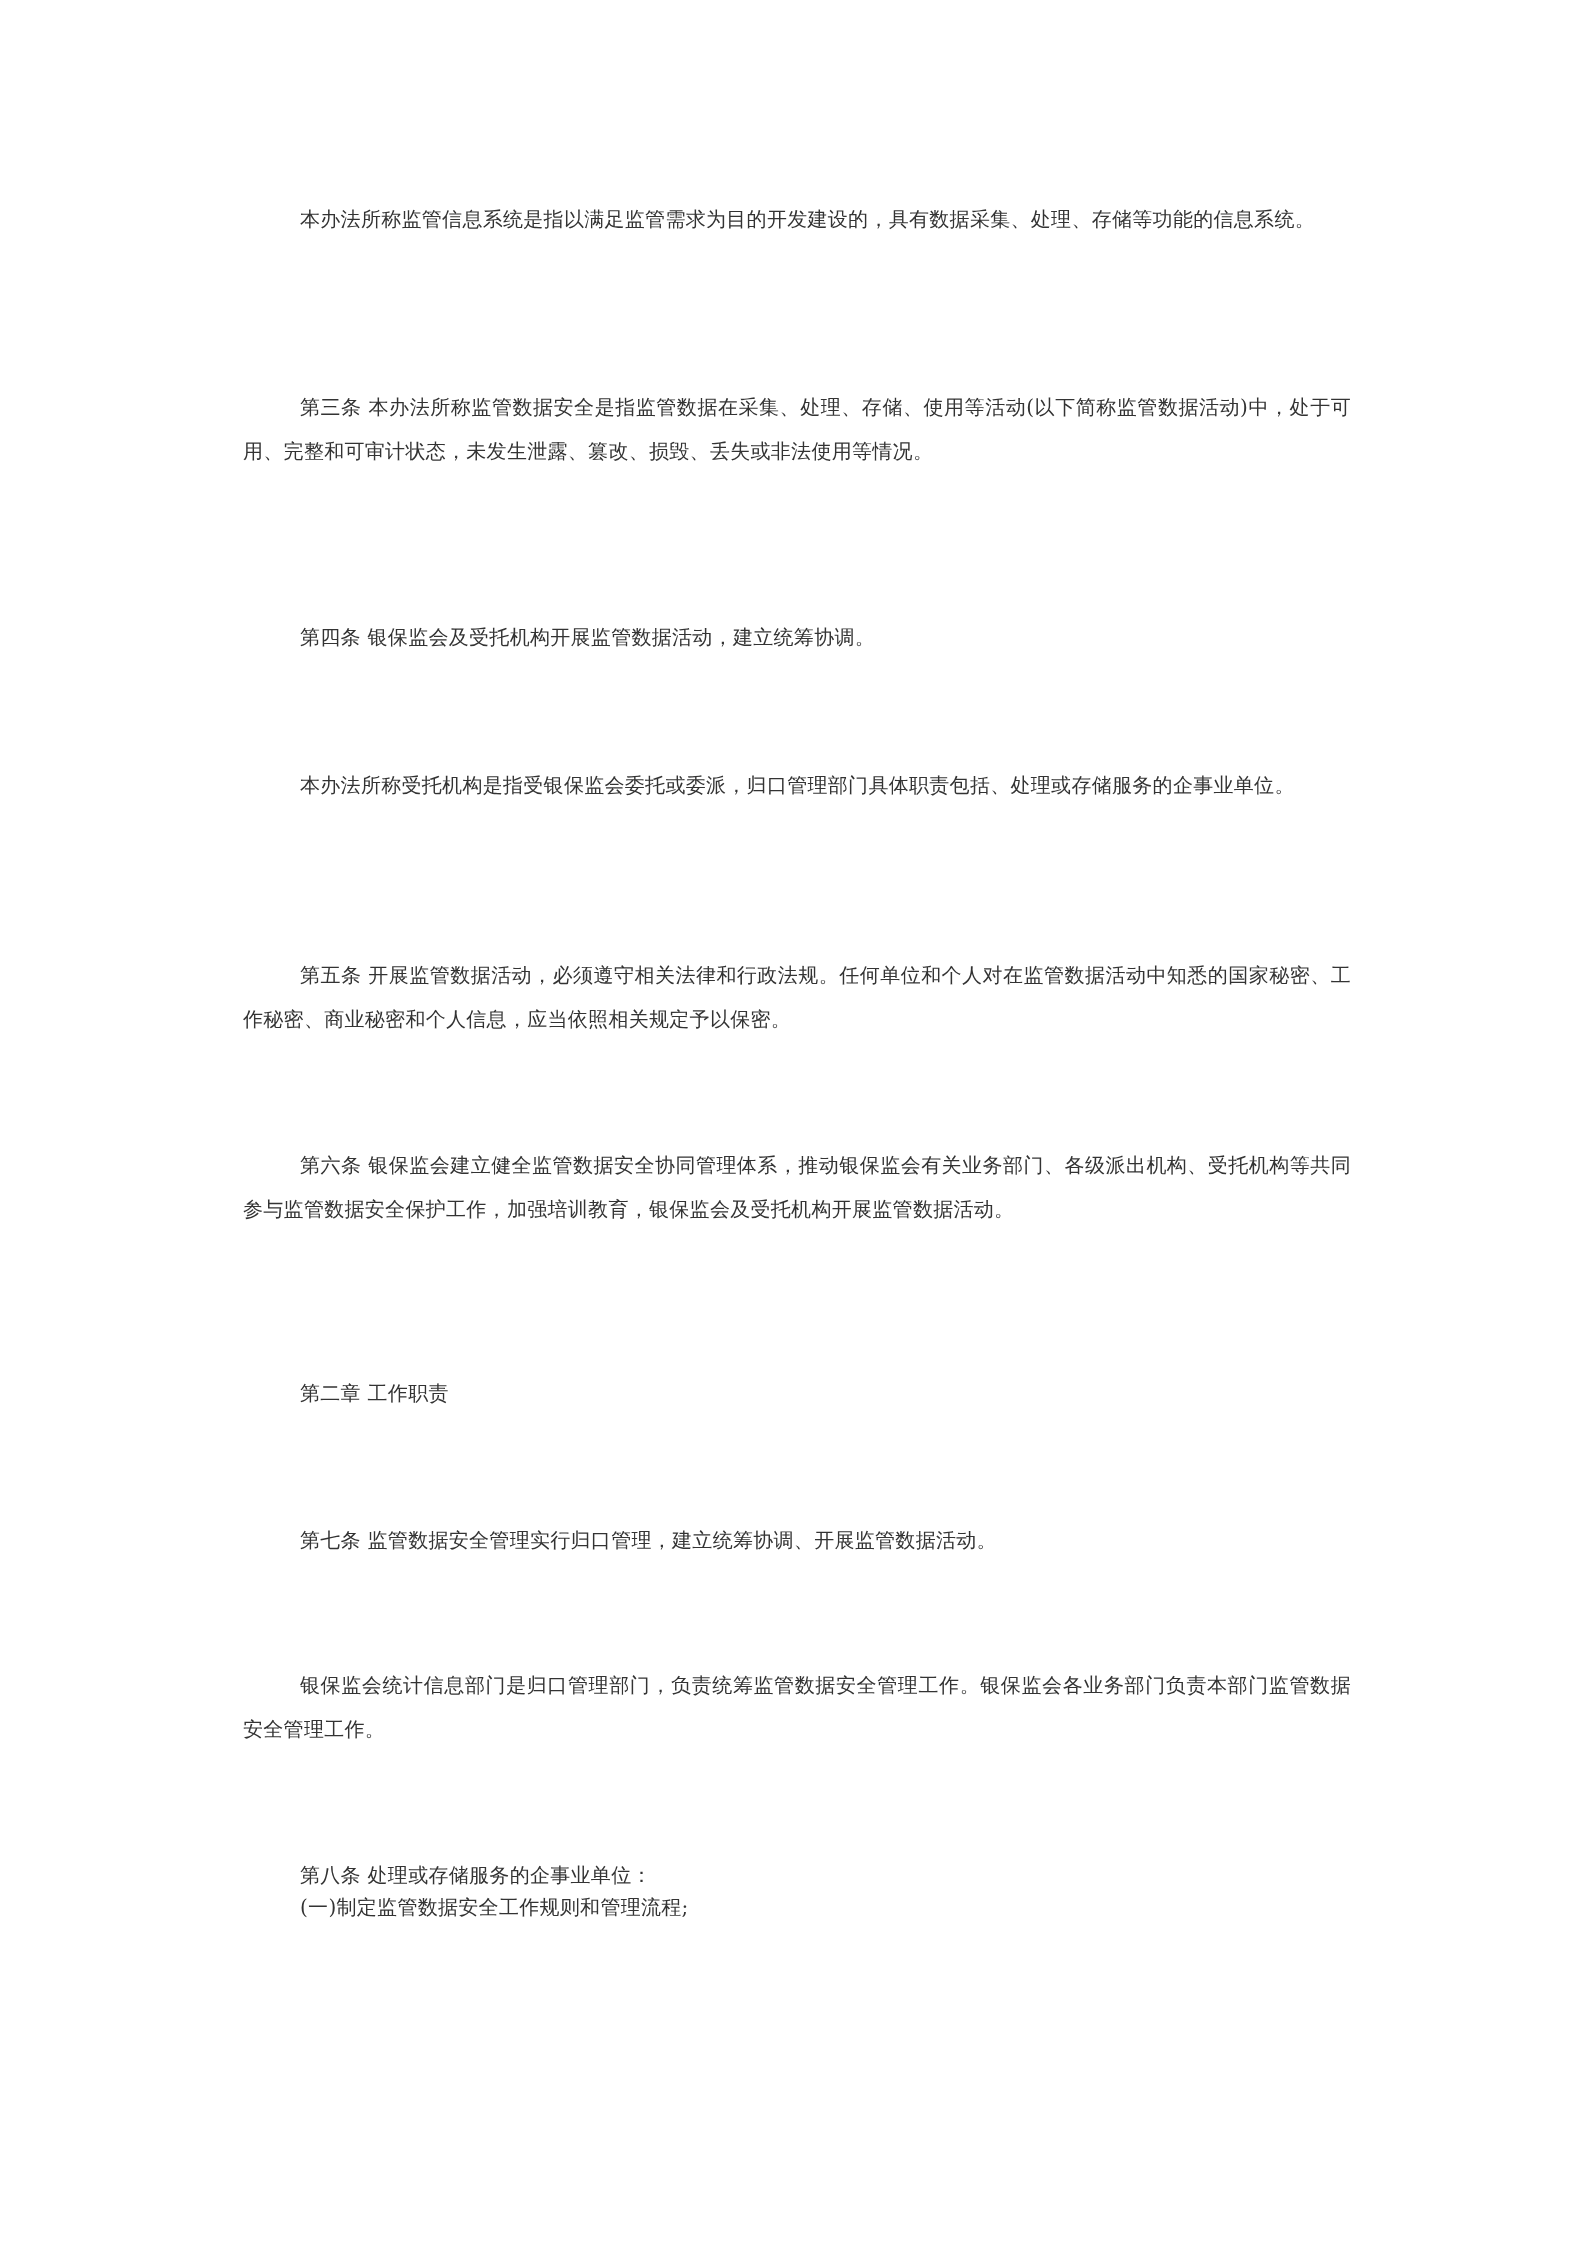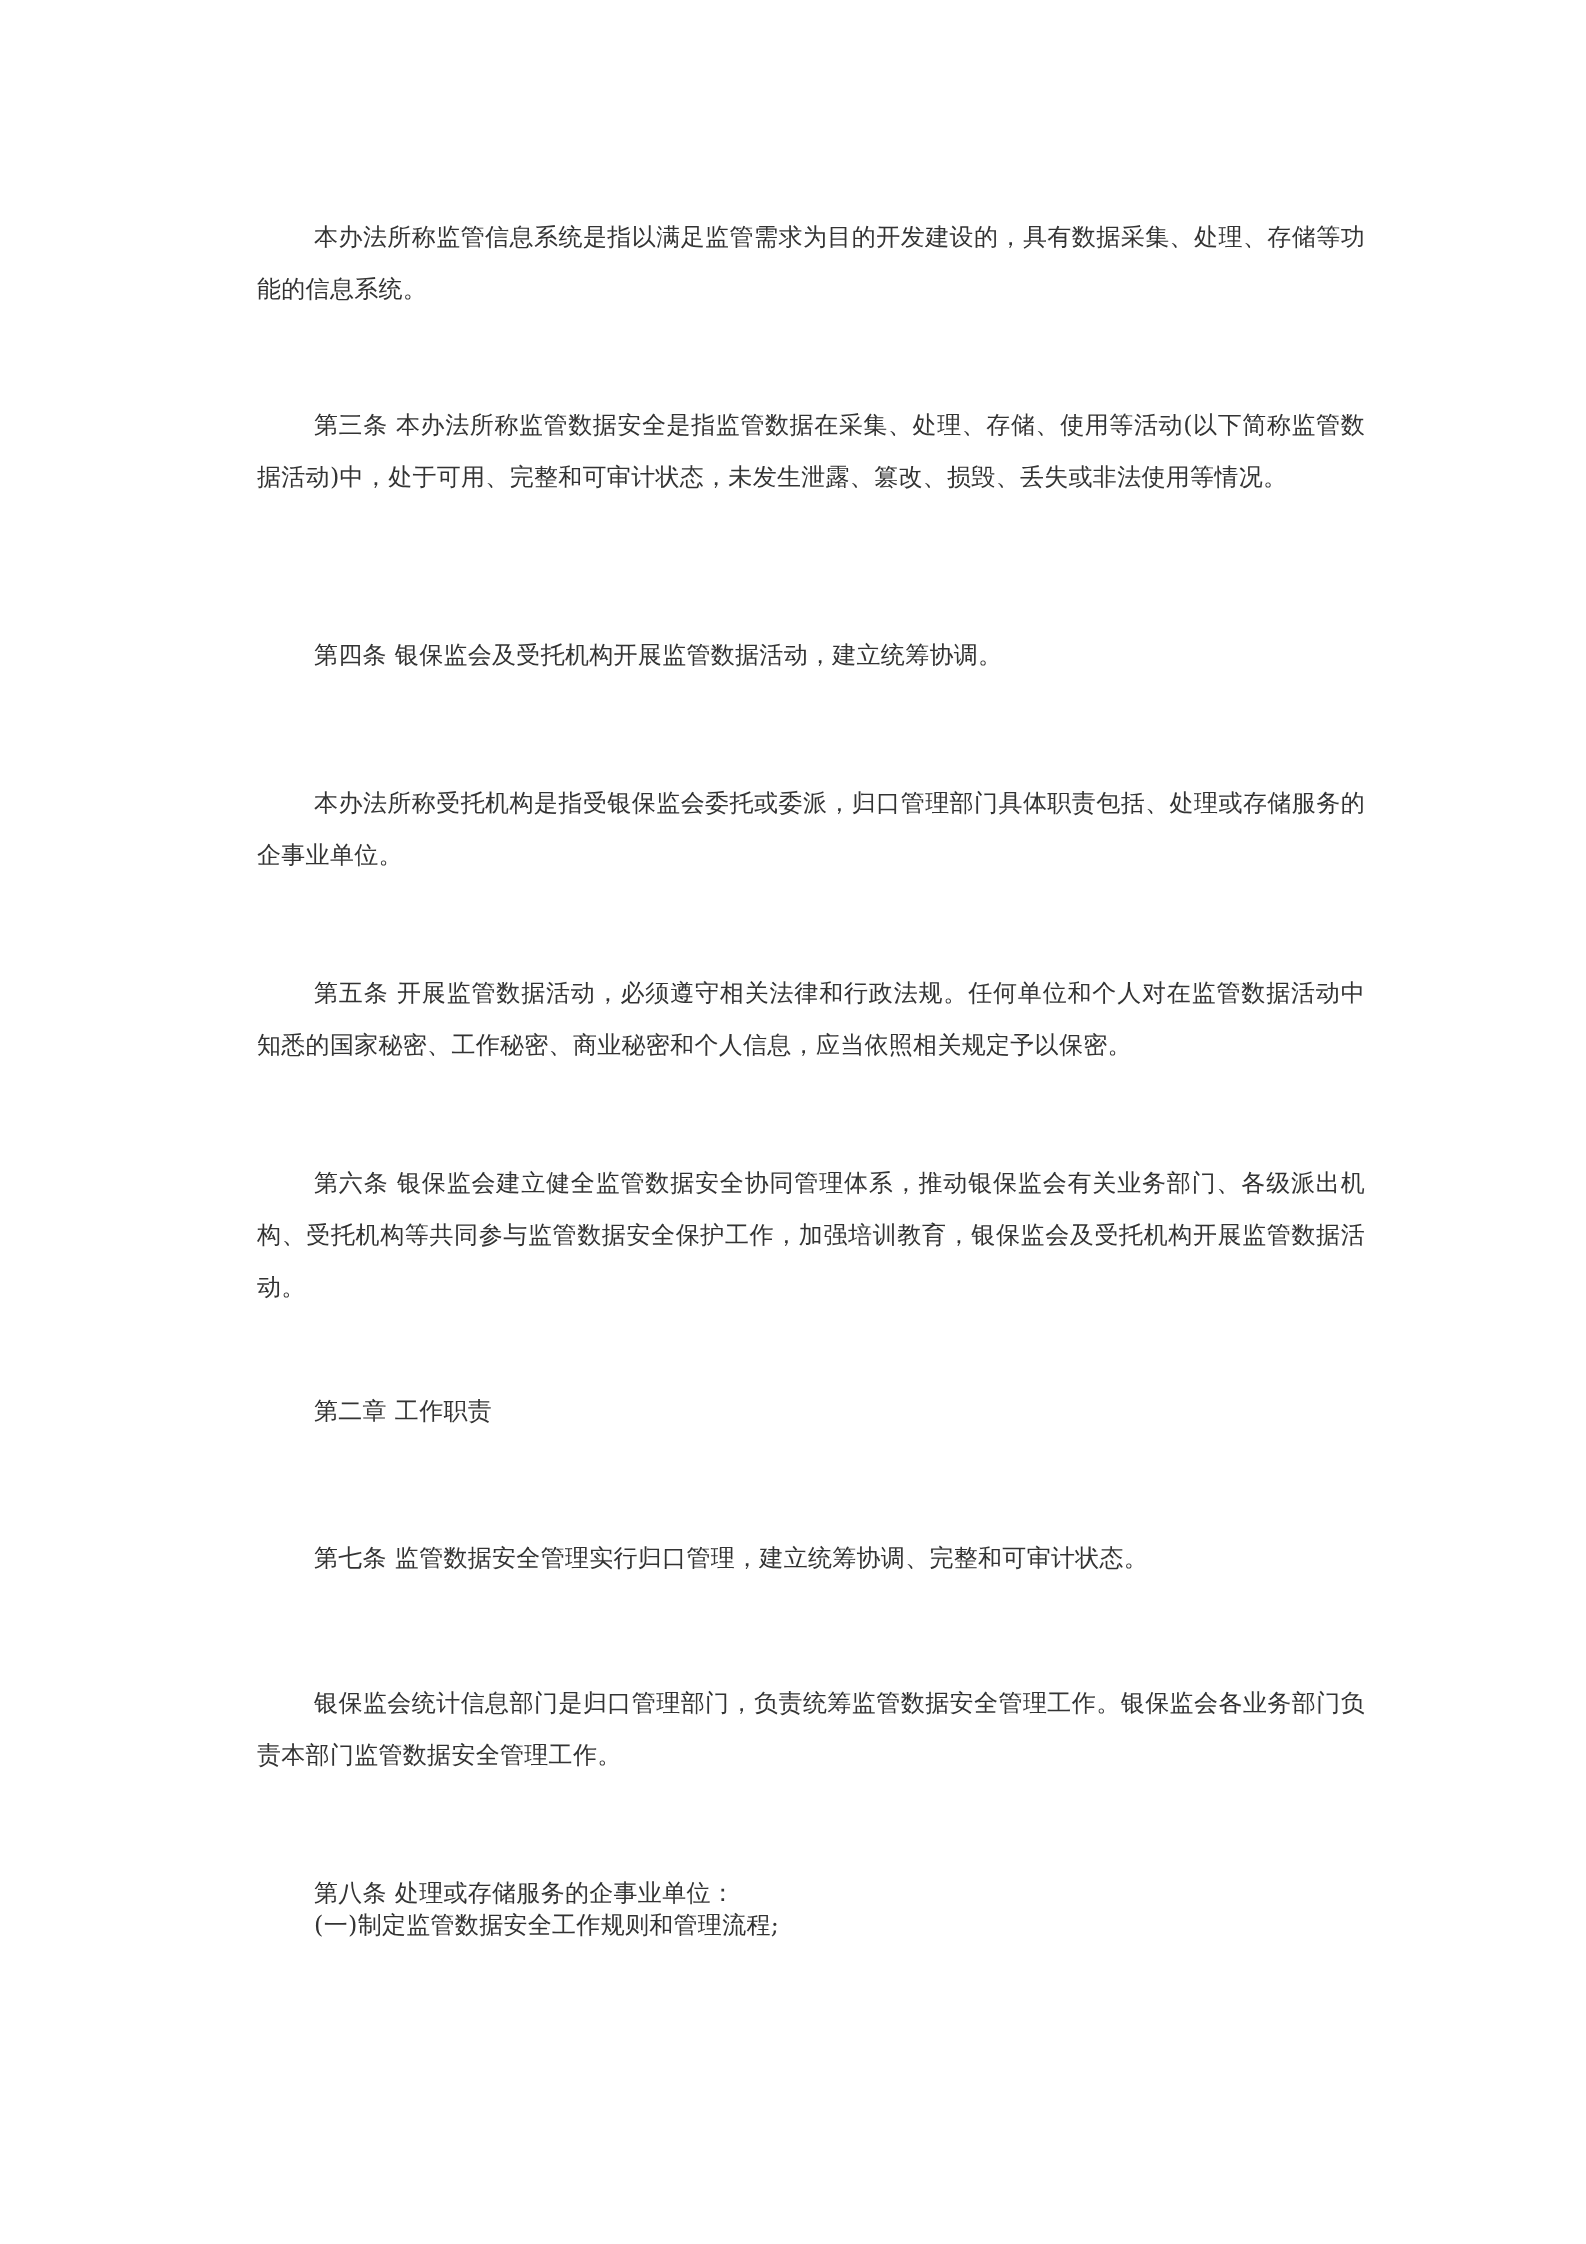--- a/index.html
+++ b/index.html
@@ -1,29 +1,29 @@
 <!DOCTYPE html>
 <html><head>
 <meta charset="utf-8">
 <style>
   html, body { margin: 0; padding: 0; background: #ffffff; }
   body { width: 1586px; height: 2244px; position: relative; overflow: hidden;
          font-family: "DejaVu Serif", "Liberation Serif", serif; color: #333333; }
   .page { position: absolute; left: 240px; top: 0; width: 1108px; }
-  .para { position: absolute; left: 0; width: 1108px; font-size: 24px; line-height: 52px;
-          text-indent: 57px; text-align: justify; margin: 17px; letter-spacing: 0.3px; }
+  .para { position: absolute; left: 0; width: 1108px; font-size: 20px; line-height: 44px;
+          text-indent: 57px; text-align: justify; margin: 3px; letter-spacing: 0.3px; }
 </style>
 </head>
 <body>
 
 <div class="page">
   <p class="para" style="top:194px">本办法所称监管信息系统是指以满足监管需求为目的开发建设的，具有数据采集、处理、存储等功能的信息系统。</p>
   <p class="para" style="top:382px">第三条  本办法所称监管数据安全是指监管数据在采集、处理、存储、使用等活动(以下简称监管数据活动)中，处于可用、完整和可审计状态，未发生泄露、篡改、损毁、丢失或非法使用等情况。</p>
   <p class="para" style="top:612px">第四条  银保监会及受托机构开展监管数据活动，建立统筹协调。</p>
   <p class="para" style="top:760px">本办法所称受托机构是指受银保监会委托或委派，归口管理部门具体职责包括、处理或存储服务的企事业单位。</p>
   <p class="para" style="top:950px">第五条  开展监管数据活动，必须遵守相关法律和行政法规。任何单位和个人对在监管数据活动中知悉的国家秘密、工作秘密、商业秘密和个人信息，应当依照相关规定予以保密。</p>
   <p class="para" style="top:1140px">第六条  银保监会建立健全监管数据安全协同管理体系，推动银保监会有关业务部门、各级派出机构、受托机构等共同参与监管数据安全保护工作，加强培训教育，银保监会及受托机构开展监管数据活动。</p>
   <p class="para" style="top:1368px">第二章  工作职责</p>
-  <p class="para" style="top:1515px">第七条  监管数据安全管理实行归口管理，建立统筹协调、完整和可审计状态。</p>
+  <p class="para" style="top:1515px">第七条  监管数据安全管理实行归口管理，建立统筹协调、开展监管数据活动。</p>
   <p class="para" style="top:1660px">银保监会统计信息部门是归口管理部门，负责统筹监管数据安全管理工作。银保监会各业务部门负责本部门监管数据安全管理工作。</p>
   <p class="para" style="top:1850px">第八条  处理或存储服务的企事业单位：</p>
   <p class="para" style="top:1882px">(一)制定监管数据安全工作规则和管理流程;</p>
 </div>
 
 </body></html>

